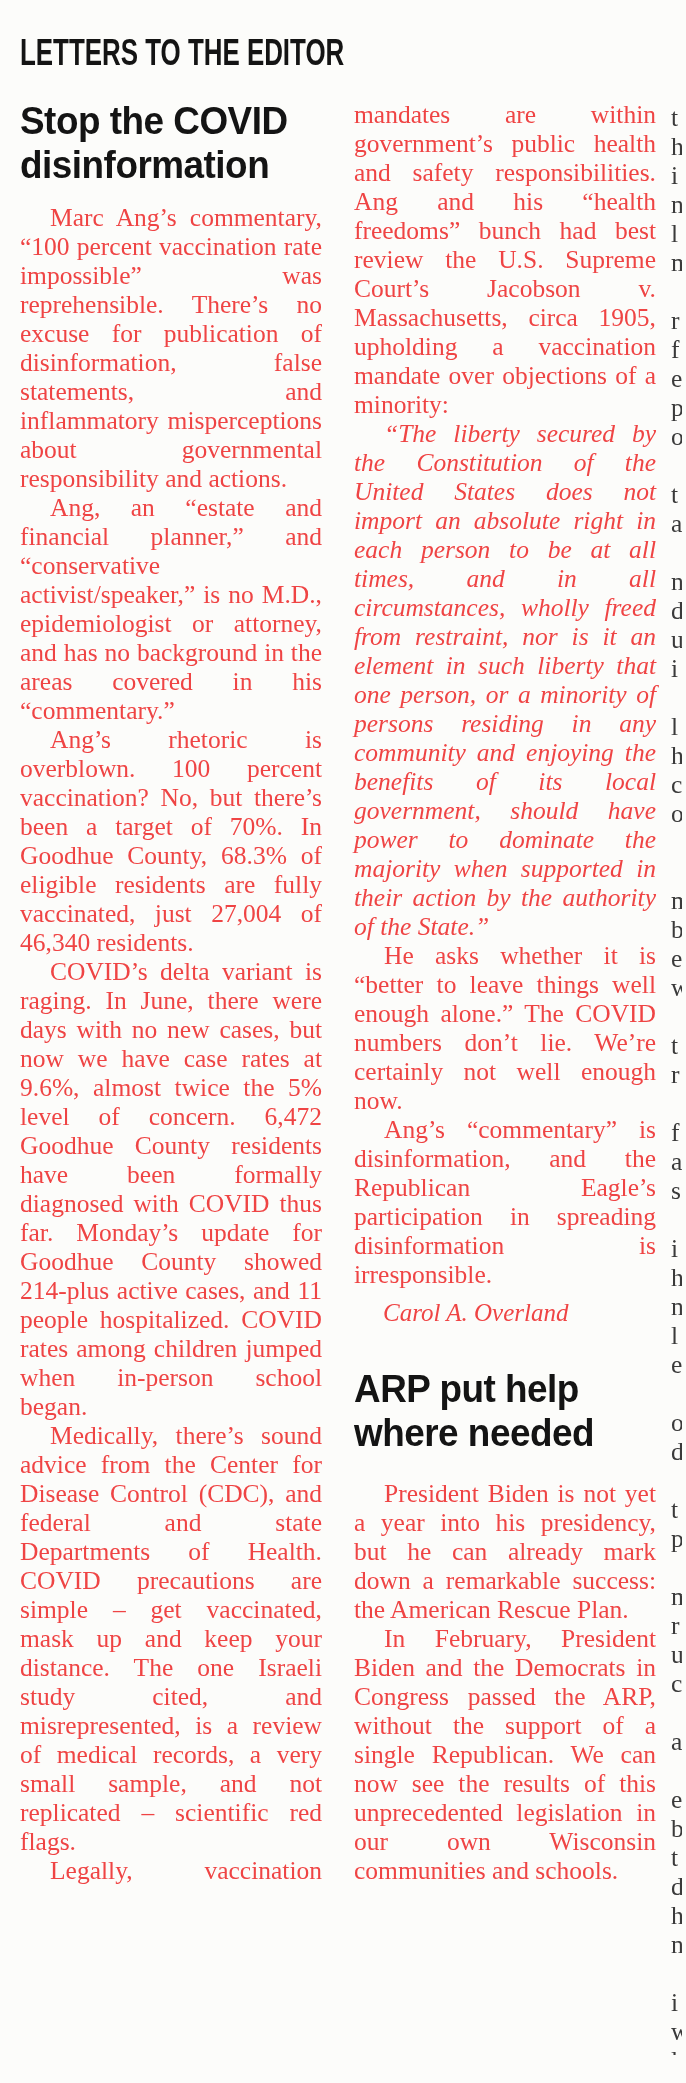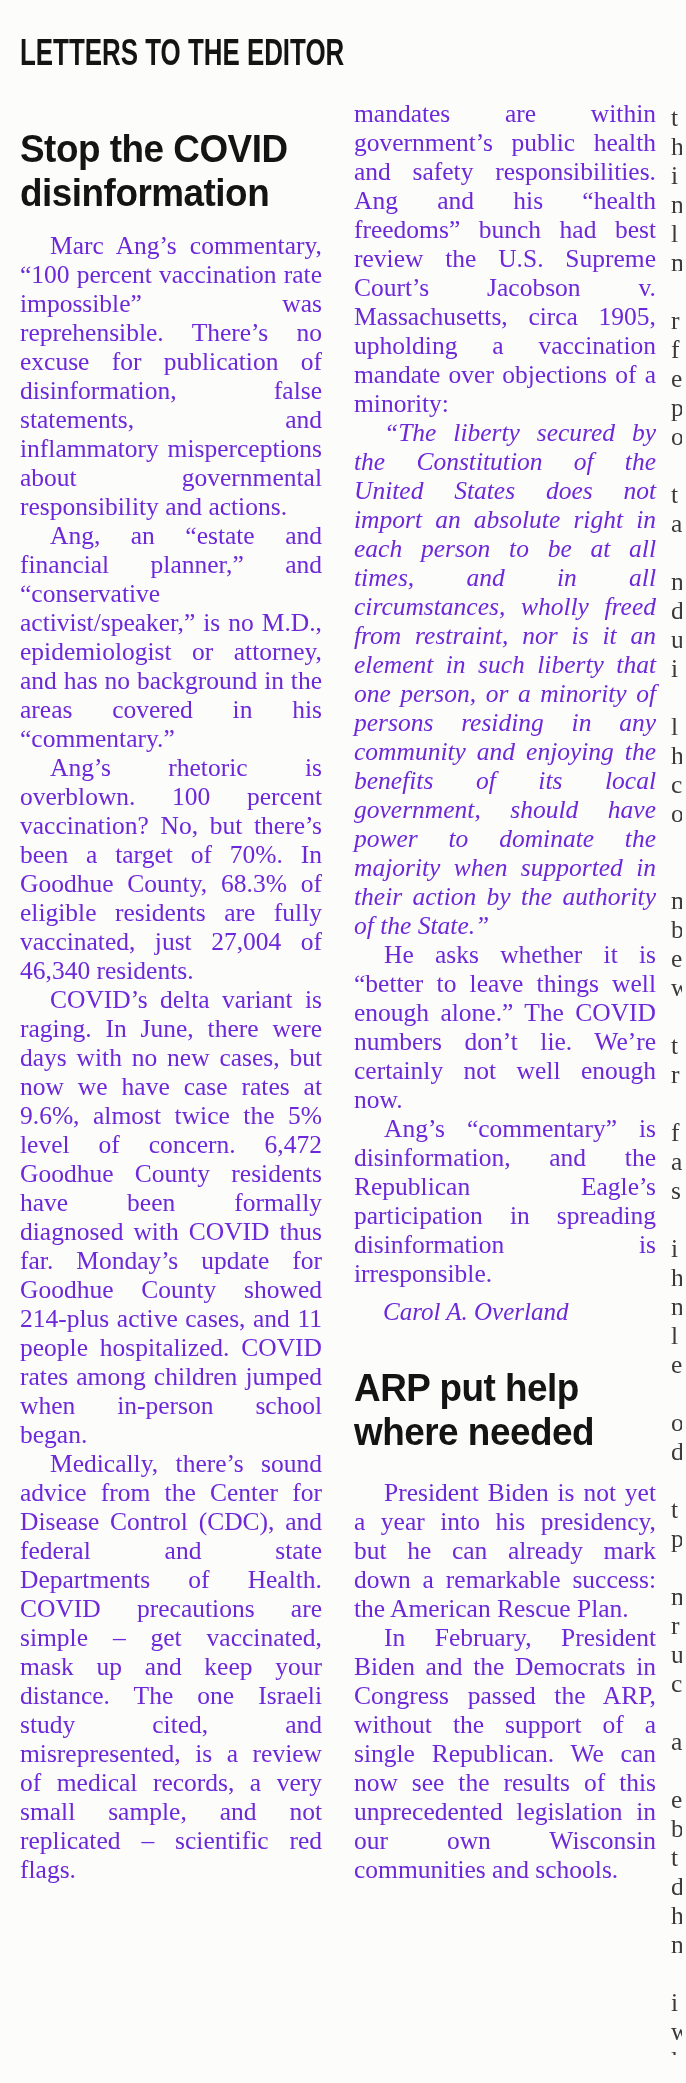--- a/index.html
+++ b/index.html
@@ -31,21 +31,21 @@
     font-size: 38px; line-height: 44px; letter-spacing: -0.5px;
     margin: 0 0 16px 0;
     transform: scaleX(0.97); transform-origin: 0 0;
   }
   h2.letter-title.second { margin: 40px 0 24px 0; }
 
   p {
     margin: 0;
     font-size: 25.5px; line-height: 29px;
     text-align: justify;
-    color: #6d28d9;
+    color: #ef4444;
     hyphens: auto; -webkit-hyphens: auto;
   }
   p.ind { text-indent: 30px; }
   p.force-just { text-align-last: justify; }
   p.quote { font-style: italic; text-indent: 30px; }
   p.sig { font-style: italic; text-align: left; font-size: 25px; line-height: 29px; margin-left: 29px; }
   p.sig.first { margin-top: 9px; }
 
   .edge-sliver {
     position: absolute; left: 671px; top: 103px;
@@ -64,20 +64,21 @@
 
   <div class="cols">
 
     <div class="col">
       <h2 class="letter-title">Stop the COVID disinformation</h2>
       <p class="ind">Marc Ang’s commentary, “100 percent vaccination rate impossible” was reprehensible. There’s no excuse for publication of disinformation, false statements, and inflammatory misperceptions about governmental responsibility and actions.</p>
       <p class="ind">Ang, an “estate and financial planner,” and “conservative activist/speaker,” is no M.D., epidemiologist or attorney, and has no background in the areas covered in his “commentary.”</p>
       <p class="ind">Ang’s rhetoric is overblown. 100 percent vaccination? No, but there’s been a target of 70%. In Goodhue County, 68.3% of eligible residents are fully vaccinated, just 27,004 of 46,340 residents.</p>
       <p class="ind">COVID’s delta variant is raging. In June, there were days with no new cases, but now we have case rates at 9.6%, almost twice the 5% level of concern. 6,472 Goodhue County residents have been formally diagnosed with COVID thus far. Monday’s update for Goodhue County showed 214-plus active cases, and 11 people hospitalized. COVID rates among children jumped when in-person school began.</p>
       <p class="ind">Medically, there’s sound advice from the Center for Disease Control (CDC), and federal and state Departments of Health. COVID precautions are simple – get vaccinated, mask up and keep your distance. The one Israeli study cited, and misrepresented, is a review of medical records, a very small sample, and not replicated – scientific red flags.</p>
+      <p class="ind force-just">Legally, vaccination</p>
     </div>
 
     <div class="col">
       <p>mandates are within government’s public health and safety responsibilities. Ang and his “health freedoms” bunch had best review the U.S. Supreme Court’s Jacobson v. Massachusetts, circa 1905, upholding a vaccination mandate over objections of a minority:</p>
       <p class="quote">“The liberty secured by the Constitution of the United States does not import an absolute right in each person to be at all times, and in all circumstances, wholly freed from restraint, nor is it an element in such liberty that one person, or a minority of persons residing in any community and enjoying the benefits of its local government, should have power to dominate the majority when supported in their action by the authority of the State.”</p>
       <p class="ind">He asks whether it is “better to leave things well enough alone.” The COVID numbers don’t lie. We’re certainly not well enough now.</p>
       <p class="ind">Ang’s “commentary” is disinformation, and the Republican Eagle’s participation in spreading disinformation is irresponsible.</p>
       <p class="sig first">Carol A. Overland</p>
       <h2 class="letter-title second">ARP put help where needed</h2>
       <p class="ind">President Biden is not yet a year into his presidency, but he can already mark down a remarkable success: the American Rescue Plan.</p>

